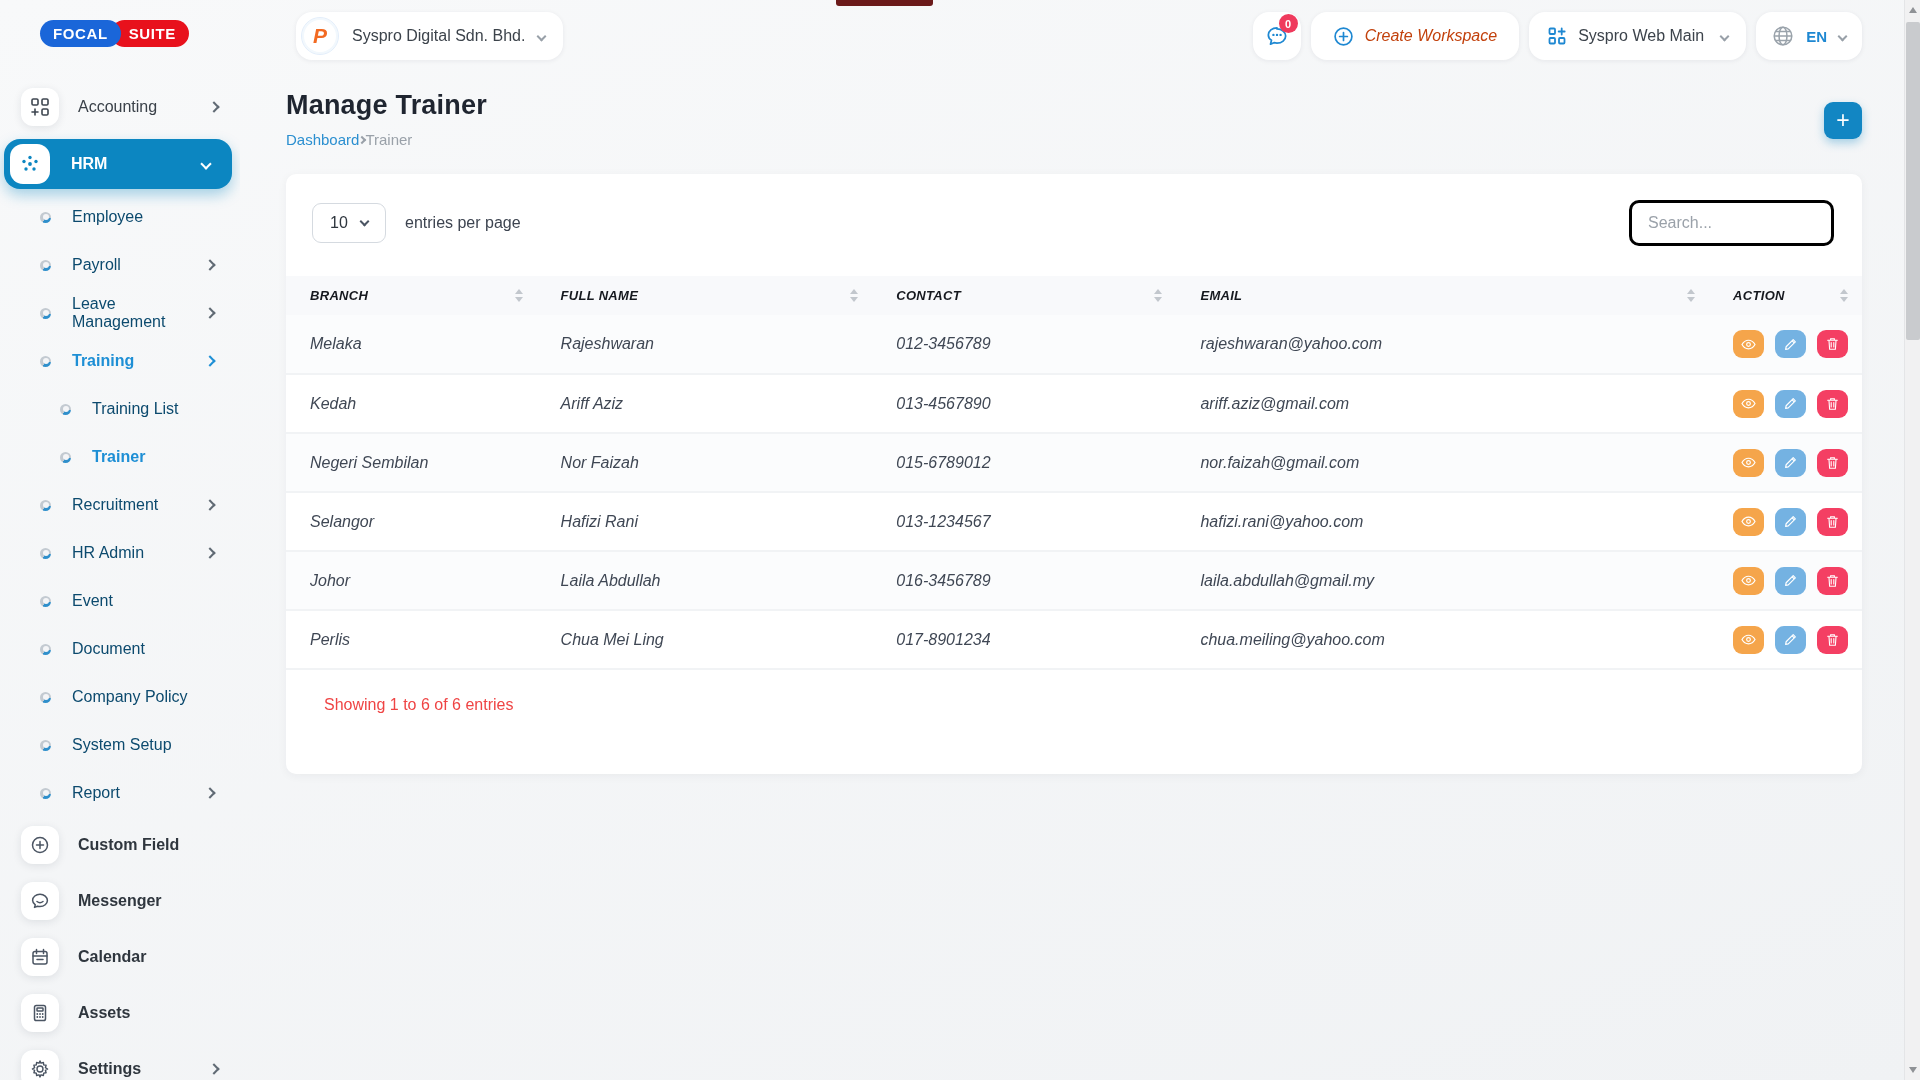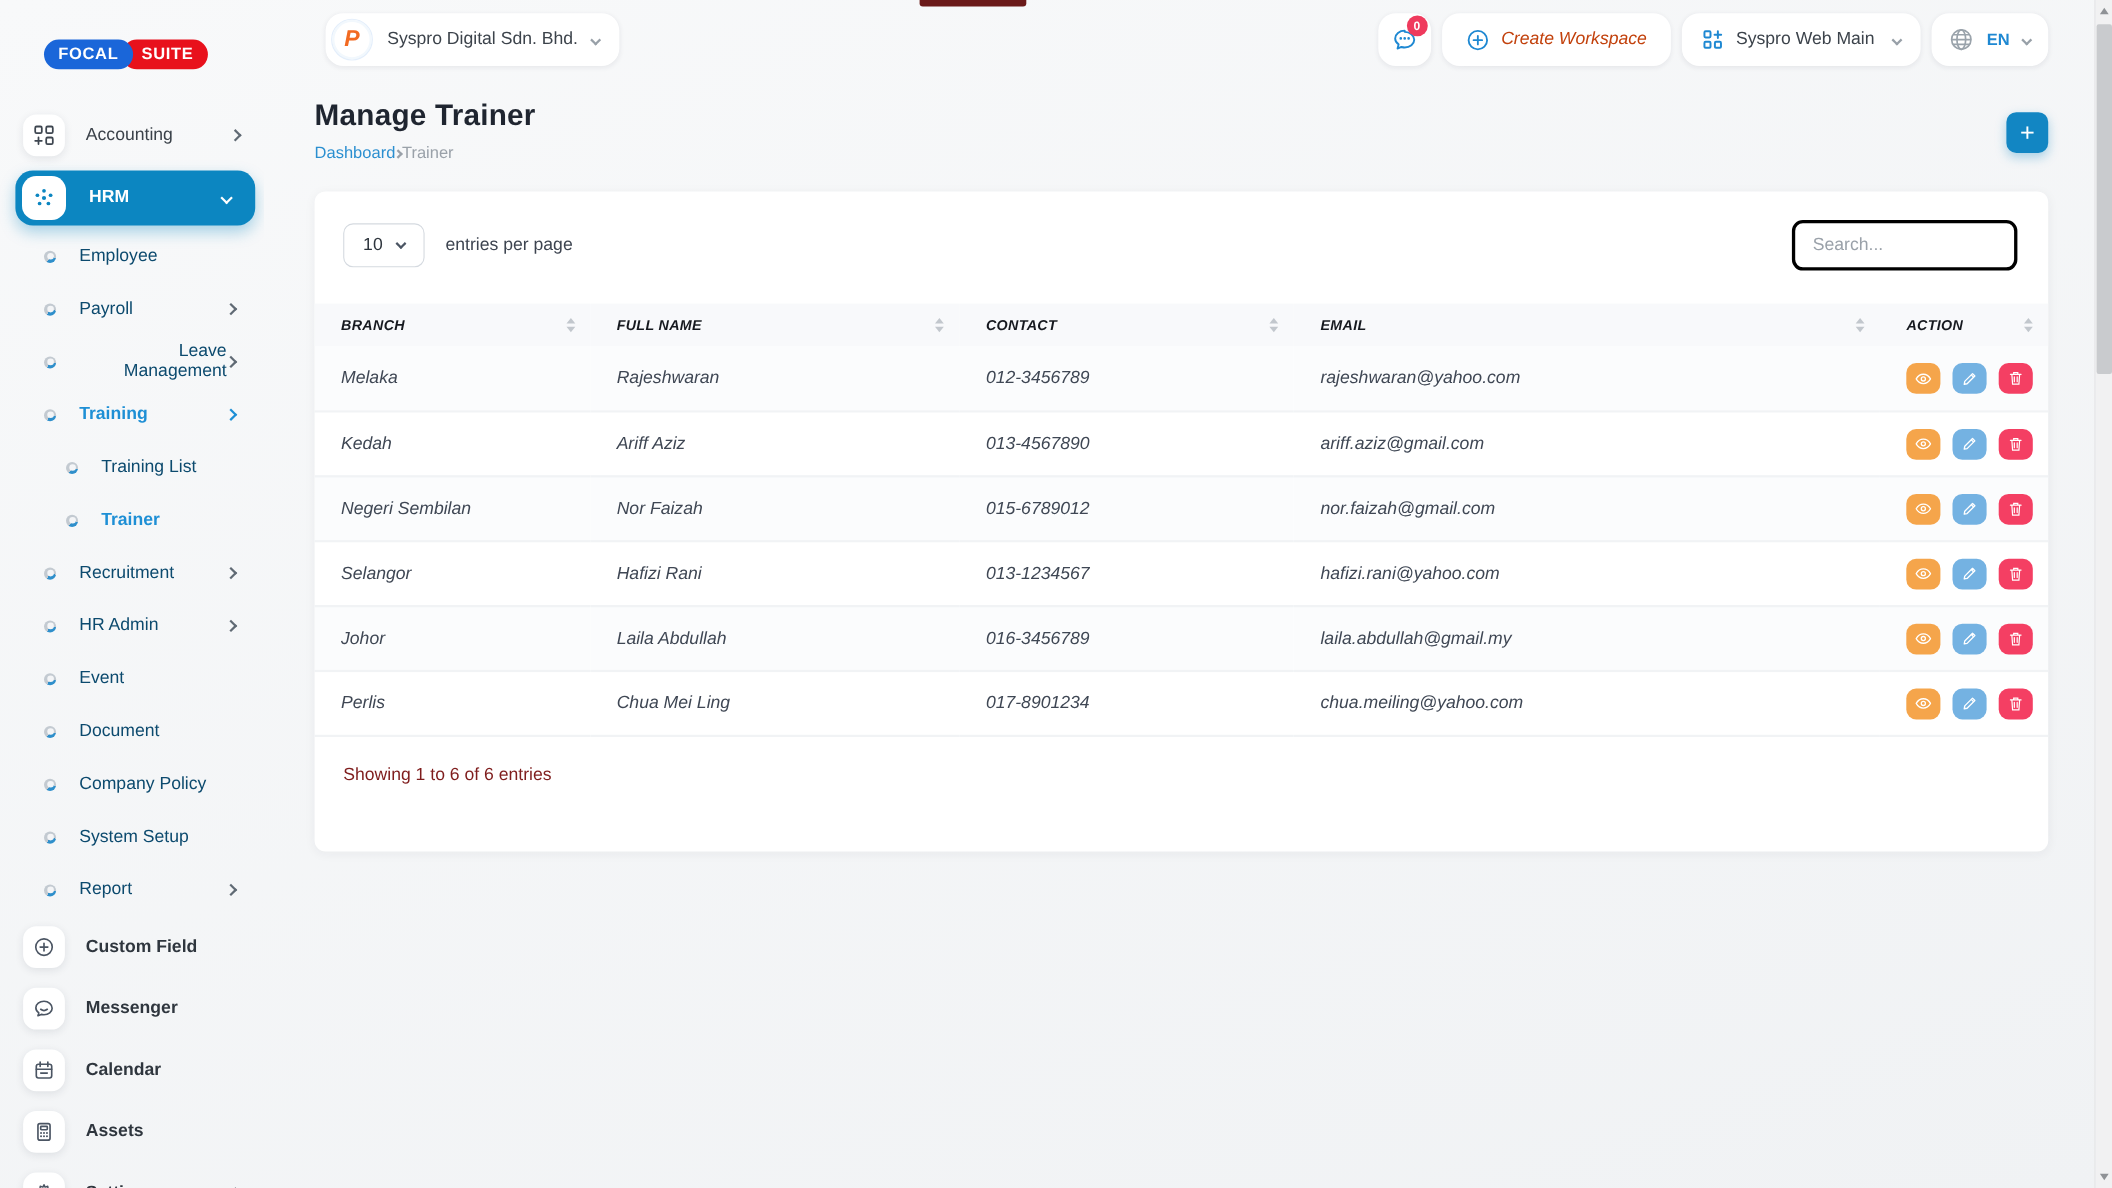--- a/index.html
+++ b/index.html
@@ -19,21 +19,21 @@
   .scrollbar { position:absolute; right:0; top:0; width:16px; height:1080px;
     background:#f1f1f2; border-left:1px solid #e4e5e7; z-index:40; }
   .scrollbar .arrow-up, .scrollbar .arrow-down { position:absolute; left:4px; width:0; height:0;
     border-left:4px solid transparent; border-right:4px solid transparent; }
   .scrollbar .arrow-up   { top:7px;  border-bottom:6px solid #8f9296; }
   .scrollbar .arrow-down { bottom:7px; border-top:6px solid #8f9296; }
   .scrollbar .thumb { position:absolute; top:22px; left:1px; width:14px; height:318px;
     background:#c9cbce; border-radius:2px; }
 
   
-  .sidebar { width:240px; flex:none; padding-top:34px; overflow:hidden;text-align:right; }
+  .sidebar { width:240px; flex:none; padding-top:18px; overflow:hidden; }
   .logo { display:flex; margin:2px 0 38px 40px; }
   .logo .pill { font-size:15px; font-weight:bold; letter-spacing:.6px; color:#fff;
     padding:5px 13px; border-radius:15px; }
   .logo .pill.blue { background:#1a66d9; position:relative; z-index:2; }
   .logo .pill.red  { background:#e8111c; margin-left:-10px; padding-left:18px; }
 
   .icon-card { width:38px; height:38px; border-radius:12px; background:#fff; flex:none;
     box-shadow:0 2px 8px rgba(30,40,60,.10); display:flex; align-items:center; justify-content:center; }
 
   .s-top { display:flex; align-items:center; height:44px; padding:0 22px 0 21px; }
@@ -42,21 +42,21 @@
   .s-top2 .lbl { font-weight:600; color:#2f363e; }
 
   .chev { width:8px; height:8px; border-right:2px solid #606a74; border-bottom:2px solid #606a74;
     transform:rotate(-45deg); flex:none; }
   .chev.down { transform:rotate(45deg); }
   .chev.right-auto { margin-left:auto; }
   .chev.white { border-color:#fff; }
   .chev.blue { border-color:#1e8fd5; }
   .chev.sm { width:7px; height:7px; border-width:2px; border-color:#98a0a8; }
 
-  .hrm-pill { display:flex; align-items:center; height:50px; margin:10px 8px 4px 14px;
+  .hrm-pill { display:flex; align-items:center; height:50px; margin:10px 8px 4px 4px;
     background:#0c86c1; border-radius:16px; padding:0 22px 0 6px;
     box-shadow:0 6px 14px rgba(12,134,193,.35); }
   .hrm-pill .icon-card { width:40px; height:40px; border-radius:13px; box-shadow:none; }
   .hrm-pill .lbl { margin-left:21px; font-size:16px; font-weight:bold; color:#fff; }
 
   .s-sub { display:flex; align-items:center; height:48px; padding:0 26px 0 40px; }
   .s-sub .lbl { margin-left:21px; font-size:16px; color:#0c4a6e; }
   .s-sub.active .lbl { color:#1e8fd5; font-weight:bold; }
   .s-sub2 { padding-left:60px; }
 
@@ -126,21 +126,21 @@
   tbody td { height:59px; padding:0 10px 0 24px; font-size:16px; color:#3f4754;
     border-bottom:2px solid #f1f3f5; white-space:nowrap; overflow:hidden; }
   tbody tr:nth-child(odd) td { background:#fbfcfd; }
   .actions { display:flex; gap:11px; }
   .act-btn { width:31px; height:28px; border:none; border-radius:9px; display:flex;
     align-items:center; justify-content:center; cursor:pointer; }
   .act-view { background:#f5a54b; }
   .act-edit { background:#74b2e2; }
   .act-del  { background:#f43f63; }
 
-  .card-footer { padding:26px 26px 60px 26px; font-size:16px; color:#7f1d1d; }
+  .card-footer { padding:26px 26px 60px 26px; font-size:16px; color:#ef4444;margin-left:12px; }
 </style>
 </head>
 <body>
 
 <div class="top-notch"></div>
 
 <div class="app">
 
   <nav class="sidebar">
     <div class="logo">

